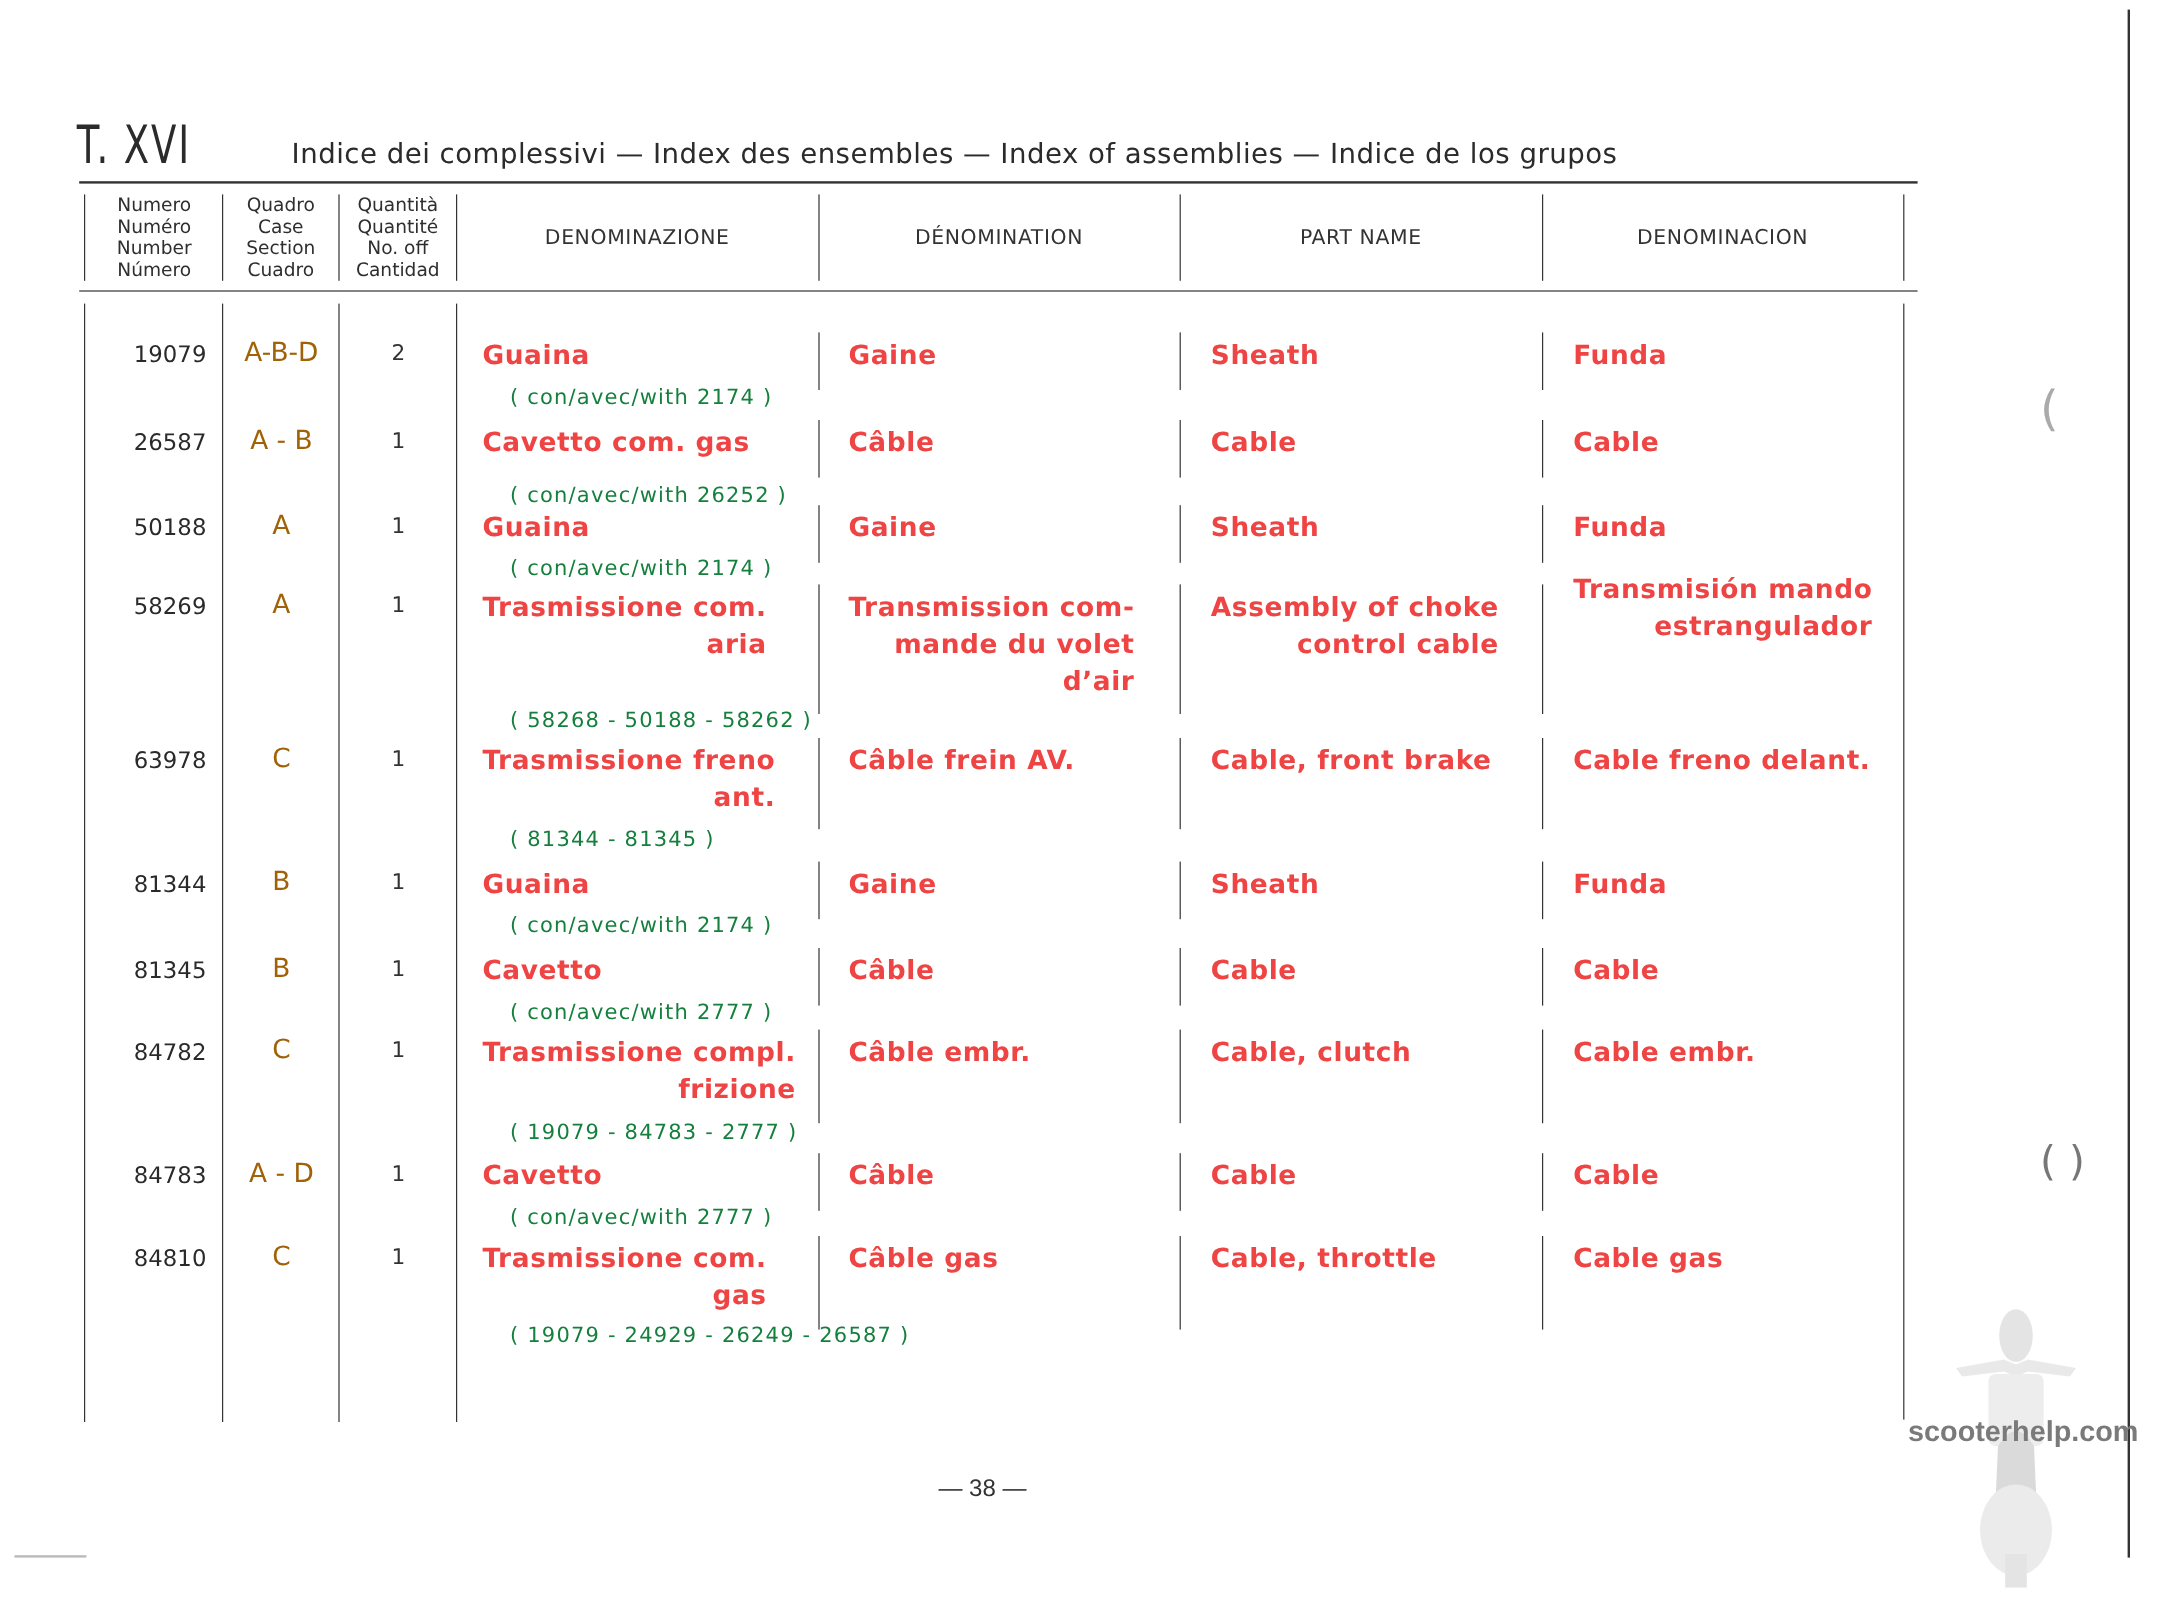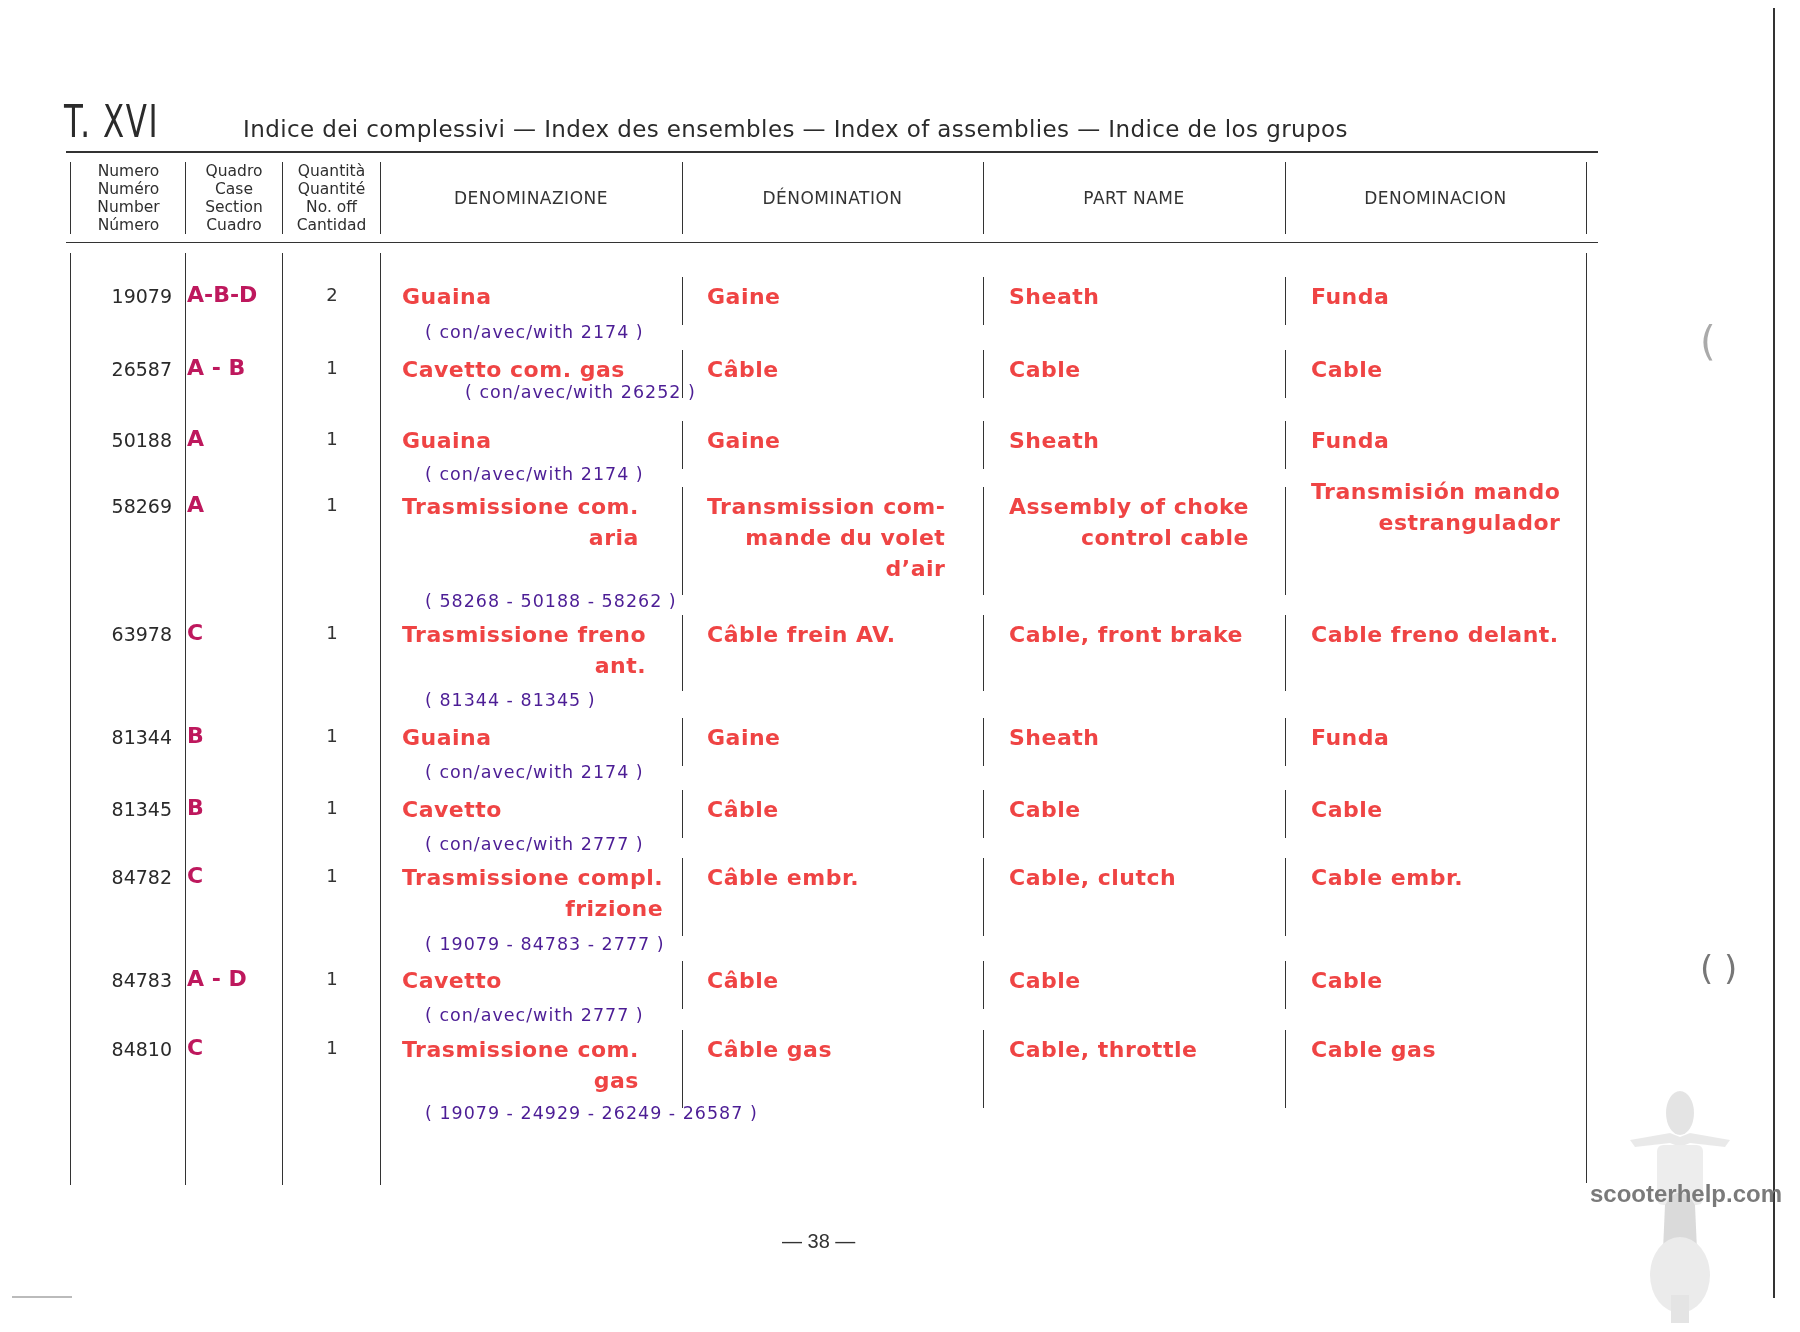--- a/index.html
+++ b/index.html
@@ -5,25 +5,25 @@
   html, body { margin:0; padding:0; background:#ffffff; }
   body { width:1800px; height:1332px; position:relative; overflow:hidden; font-family:"DejaVu Sans", sans-serif; color:#2a2a2a; }
   .abs { position:absolute; white-space:nowrap; }
   .t-xvi { left:64px; top:96px; font-family:"DejaVu Sans Condensed","DejaVu Sans", sans-serif; font-size:44px; letter-spacing:2px; transform:scaleX(0.78); transform-origin:left top; color:#2b2b2b; font-weight:normal; }
   .title { left:243px; top:116px; font-size:23px; color:#2b2b2b; letter-spacing:0.4px; }
   .hline { position:absolute; height:0; border-top:2px solid #333; }
   .vline { position:absolute; width:0; border-left:1.5px solid #333; }
   .hdr { position:absolute; text-align:center; font-size:15.5px; line-height:18px; color:#2f2f2f; }
   .hdr-big { position:absolute; text-align:center; font-size:17px; color:#333; letter-spacing:0.5px; }
   .num { position:absolute; width:100px; text-align:right; font-size:19px; color:#2a2a2a; }
-  .case { position:absolute; width:95px; text-align:left; font-size:22px; color:#be185d; font-weight:700; }
+  .case { position:absolute; width:95px; text-align:center; font-size:22px; color:#a16207; font-weight:400; }
   .qty { position:absolute; width:96px; text-align:center; font-size:18px; color:#333; }
   .name { position:absolute; font-size:22px; font-weight:bold; color:#ef4444; line-height:31px; letter-spacing:0.5px; font-family:"DejaVu Sans", sans-serif;text-align:right; }
   .name .cont { padding-left:28px; display:block; }
-  .note { position:absolute; font-size:17.5px; color:#4c1d95; letter-spacing:1px; }
+  .note { position:absolute; font-size:17.5px; color:#15803d; letter-spacing:1px; }
   .pagenum { left:782px; top:1230px; font-size:20px; color:#333; font-family:"Liberation Sans", sans-serif; }
   .watermark { left:1590px; top:1180px; font-family:"Liberation Sans", sans-serif; font-weight:bold; font-size:24px; color:#7a7a7a; }
   .scooter { position:absolute; left:1625px; top:1085px; width:110px; height:240px; opacity:0.55; }
   .speck { position:absolute; color:#999; }
 </style>
 </head>
 <body>
 
 <div class="abs t-xvi">T. XVI</div>
 <div class="abs title">Indice dei complessivi  —  Index des ensembles  —  Index of assemblies  —  Indice de los grupos</div>
@@ -101,21 +101,21 @@
     </div>
     <div class="name" style="left: 1009px; top: 354px;">
       <span style="display: block;">Cable</span>
     </div>
     <div class="name" style="left: 1311px; top: 354px;">
       <span style="display: block;">Cable</span>
     </div>
     <div class="vline" style="left: 682px; top: 350px; height: 48px;"></div>
     <div class="vline" style="left: 983px; top: 350px; height: 48px;"></div>
     <div class="vline" style="left: 1285px; top: 350px; height: 48px;"></div>
-    <div class="note" style="left: 425px; top: 382px; margin-left: 40px;">( con/avec/with  26252 )</div>
+    <div class="note" style="left: 425px; top: 403px;">( con/avec/with  26252 )</div>
     <div class="num" style="left: 72px; top: 429px;">50188</div>
     <div class="case" style="left: 187px; top: 426px;">A</div>
     <div class="qty" style="left: 284px; top: 428px;">1</div>
     <div class="name" style="left: 402px; top: 425px;">
       <span style="display: block;">Guaina</span>
     </div>
     <div class="name" style="left: 707px; top: 425px;">
       <span style="display: block;">Gaine</span>
     </div>
     <div class="name" style="left: 1009px; top: 425px;">

